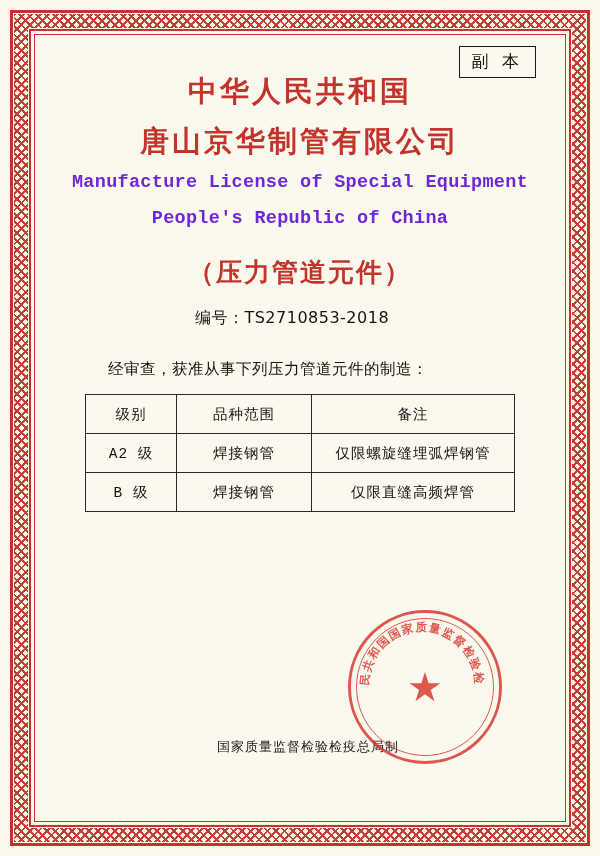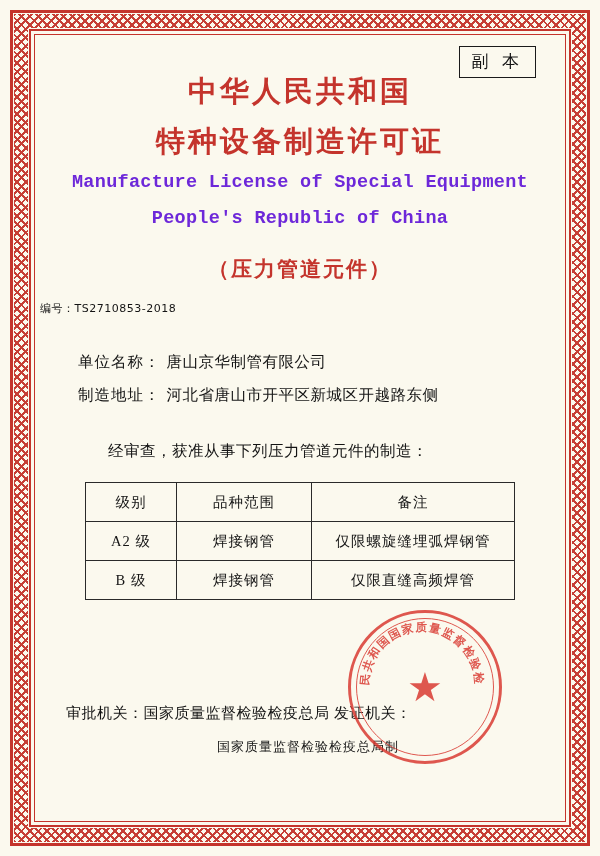--- a/index.html
+++ b/index.html
@@ -110,32 +110,32 @@
     color: #6d28d9;
     font-size: 18.5px;
     font-family: Liberation Mono, monospace;
     font-weight: bold;
     line-height: 1.6;
     margin-top: 6px;
     letter-spacing: 0.3px;
   }
   .subtitle-cn {
     color: #c4342c;
-    font-size: 21px;
+    font-size: 26px;
     font-weight: bold;
     letter-spacing: 2px;
     margin-top: 22px;
     font-family: "DejaVu Sans", sans-serif;
   }
 
   .serial {
-    text-align: left;
+    text-align: center;
     margin-top: 18px;
     padding-right: 16px;
-    font-size: 11px;
+    font-size: 16px;
     color: #141414;
     font-family: "DejaVu Sans", sans-serif;
     letter-spacing: 0.5px;
   }
 
   .field-rows {
     margin-top: 30px;
     padding-left: 38px;
   }
   .field-row {
@@ -156,24 +156,24 @@
   .statement {
     margin-top: 30px;
     padding-left: 68px;
     font-size: 15.5px;
     color: #141414;
     font-family: "DejaVu Sans", sans-serif;
     letter-spacing: 0.5px;
   }
 
   table.scope {
-    margin: 20px auto 0 auto;
+    margin: 14px auto 0 auto;
     border-collapse: collapse;
     width: 430px;
-    font-family: Liberation Serif, serif;
+    font-family: Liberation Mono, monospace;
   }
   table.scope th, table.scope td {
     border: 1px solid #2a2a2a;
     text-align: center;
     font-size: 14.5px;
     font-weight: normal;
     color: #141414;
     height: 36px;
     letter-spacing: 1px;
   }
@@ -247,38 +247,30 @@
   <div class="border-pattern"></div>
   <div class="border-inner-line"></div>
   <div class="border-inner-line2"></div>
 
   <div class="content">
 
     <div class="copy-badge">副 本</div>
 
     <div class="title-block">
       <div class="title-cn">中华人民共和国</div>
-      <div class="title-cn">特种设备制造许可证</div>
+      <div class="title-cn">唐山京华制管有限公司</div>
       <div class="title-en">Manufacture License of Special Equipment</div>
       <div class="title-en">People's Republic of China</div>
       <div class="subtitle-cn">（压力管道元件）</div>
     </div>
 
     <div class="serial">
       <span>编号：</span><span>TS2710853-2018</span>
     </div>
 
-    <div class="field-rows">
-      <div class="field-row">
-        <span class="field-label">单位名称：</span><span class="field-value">唐山京华制管有限公司</span>
-      </div>
-      <div class="field-row">
-        <span class="field-label">制造地址：</span><span class="field-value">河北省唐山市开平区新城区开越路东侧</span>
-      </div>
-    </div>
 
     <div class="statement">经审查，获准从事下列压力管道元件的制造：</div>
 
     <table class="scope">
       <thead>
         <tr>
           <th>级别</th>
           <th>品种范围</th>
           <th>备注</th>
         </tr>
@@ -291,28 +283,20 @@
         </tr>
         <tr>
           <td>B 级</td>
           <td>焊接钢管</td>
           <td>仅限直缝高频焊管</td>
         </tr>
       </tbody>
     </table>
 
     <div class="signature-area">
-      <div class="sig-line">
-        <div class="sig-left">
-          <span>审批机关：</span><span>国家质量监督检验检疫总局</span>
-        </div>
-        <div class="sig-right">
-          <span>发证机关：</span><span></span>
-        </div>
-      </div>
 
       <div class="footer">国家质量监督检验检疫总局制</div>
     </div>
 
     <div class="seal">
       <div class="seal-inner"></div>
       <svg width="142" height="142" viewBox="0 0 142 142">
         <defs>
           <path id="sealArc" d="M 18,71 A 53,53 0 0 1 124,71"></path>
         </defs>

